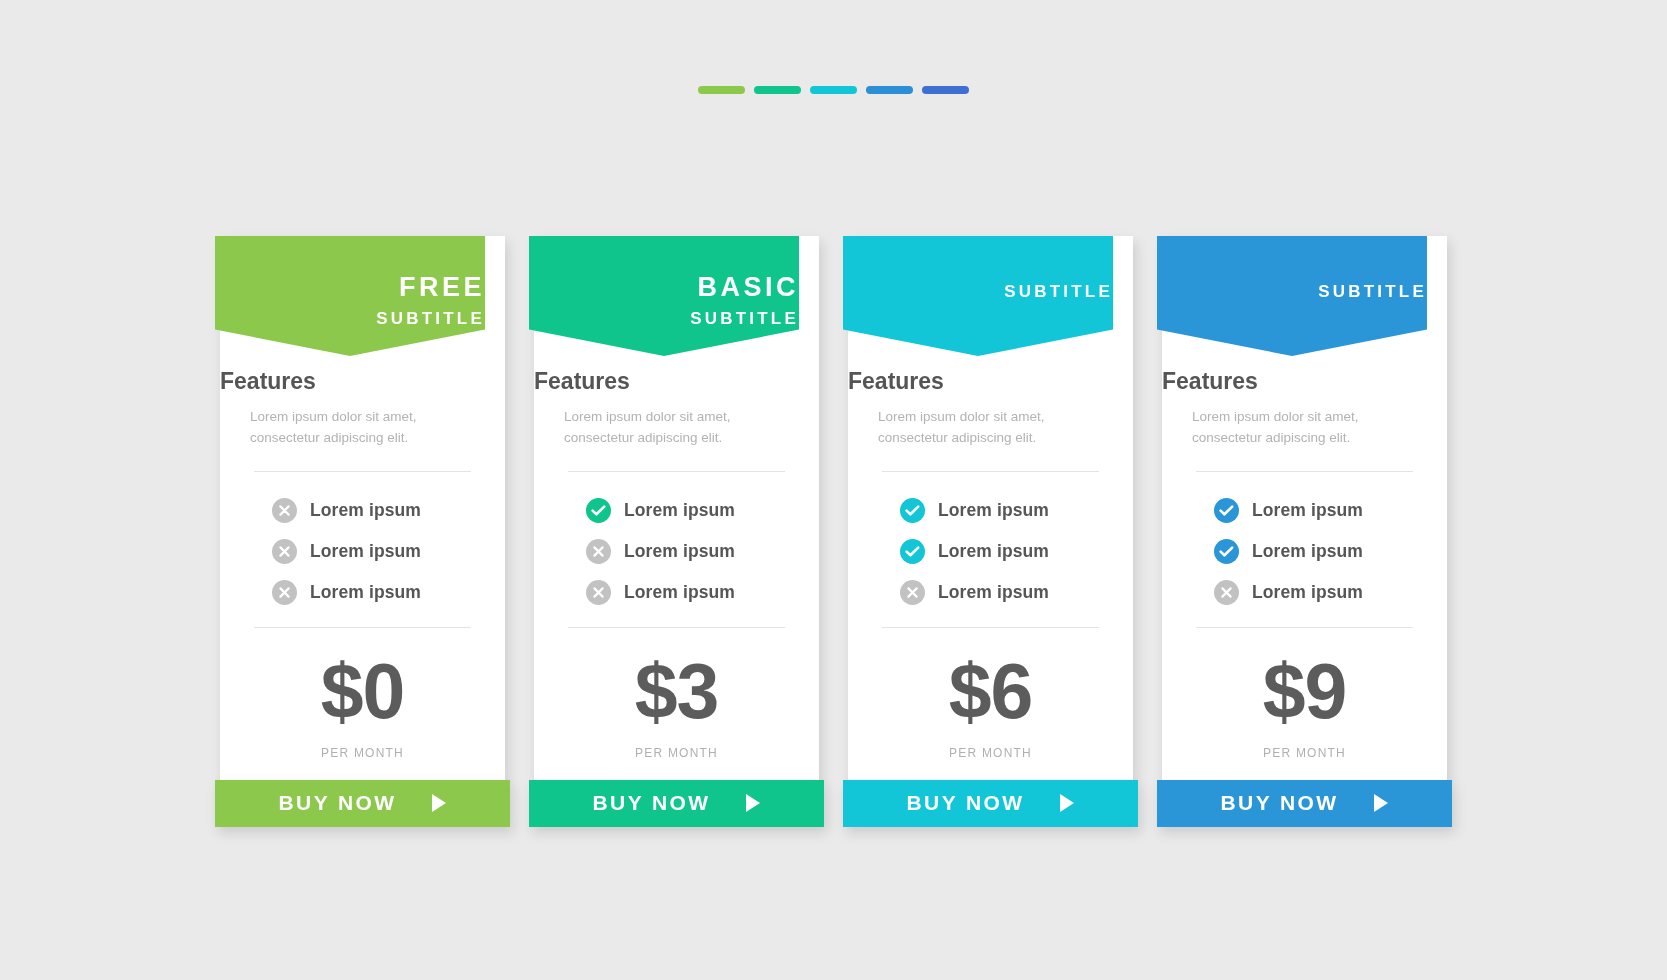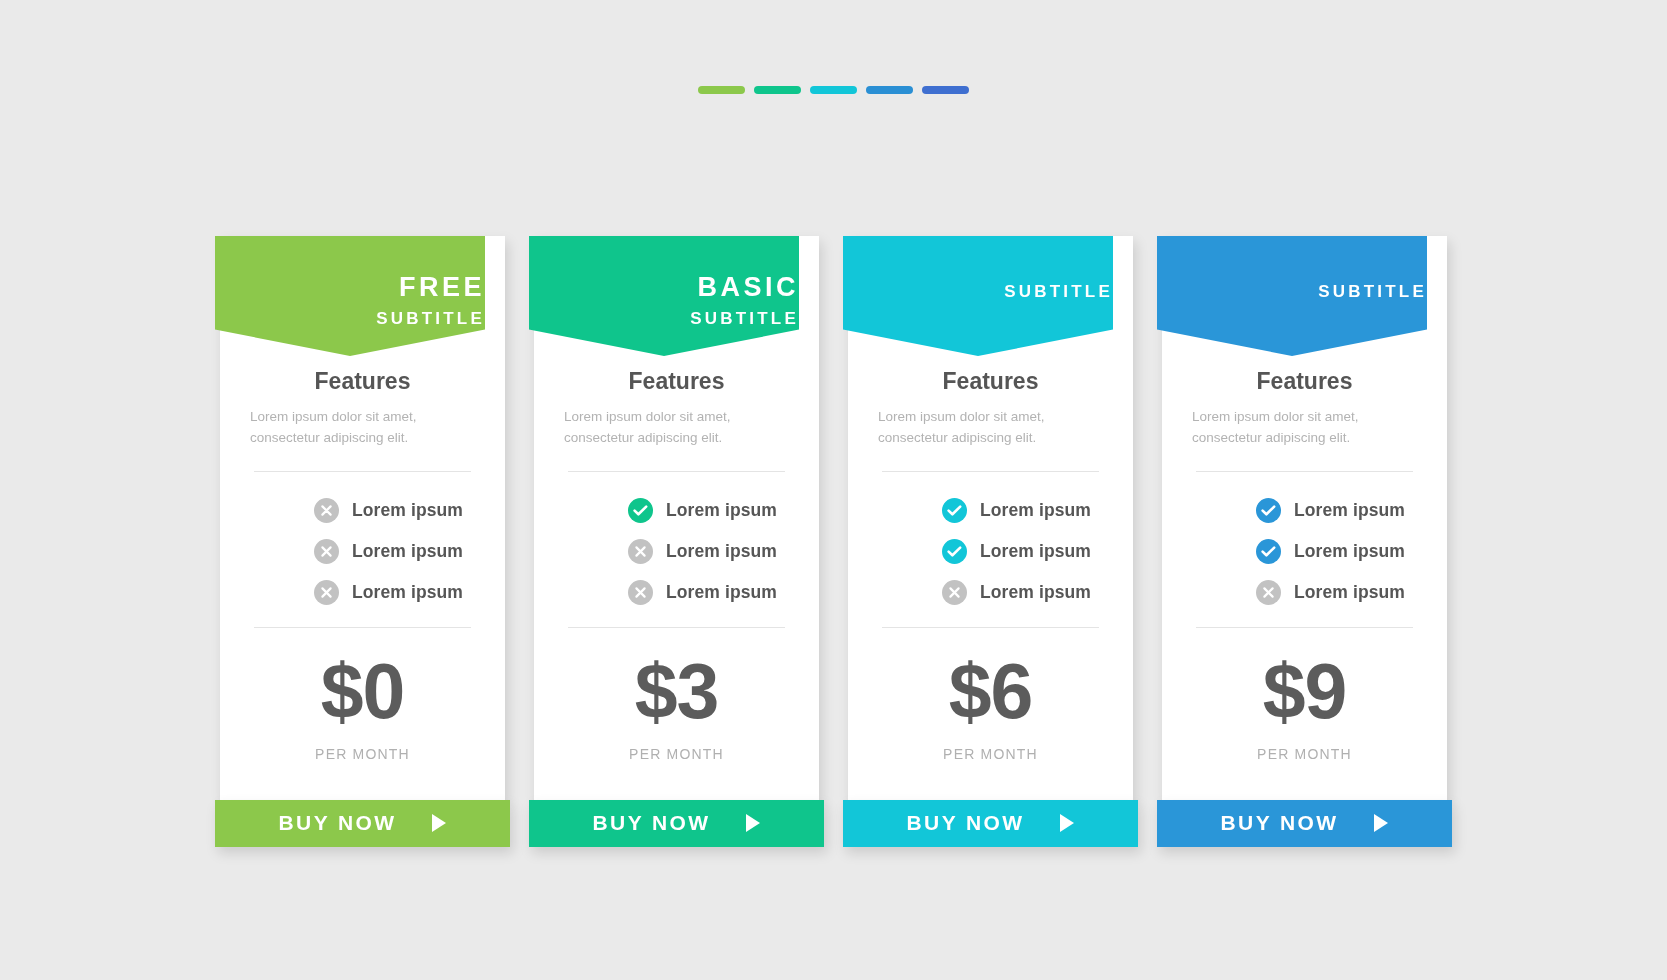--- a/index.html
+++ b/index.html
@@ -105,21 +105,21 @@
     margin-top: 9px;
     font-size: 17px;
     font-weight: bold;
     letter-spacing: 3.2px;
     color: #ffffff;
     line-height: 1;
   }
 
   
   .features-title {
-    text-align: center;
+    text-align: left;
     font-size: 23px;
     font-weight: bold;
     color: #555555;
     margin-top: 22px;
   }
 
   .features-desc {
     text-align: left;
     font-size: 13.5px;
     color: #b3b3b3;
@@ -138,21 +138,20 @@
     list-style: none;
     margin-top: 18px;
     padding: 0 0 0 52px;
   }
 
   .feature-item {
     display: flex;
     align-items: center;
     gap: 13px;
     height: 41px;
-    justify-content: center;
   }
 
   .feature-icon {
     width: 25px;
     height: 25px;
     min-width: 25px;
     border-radius: 50%;
     display: flex;
     align-items: center;
     justify-content: center;
@@ -179,25 +178,25 @@
     font-size: 77px;
     font-weight: bold;
     color: #5c5c5c;
     line-height: 1;
     margin-top: 25px;
     letter-spacing: -1px;
   }
 
   .price-period {
     text-align: center;
-    font-size: 14px;
+    font-size: 12px;
     color: #b0b0b0;
     letter-spacing: 1.2px;
     margin-top: 16px;
-    padding-bottom: 38px;
+    padding-bottom: 20px;
   }
 
   
   .buy-bar {
     position: relative;
     left: -5px;
     width: 295px;
     height: 47px;
     display: flex;
     align-items: center;

